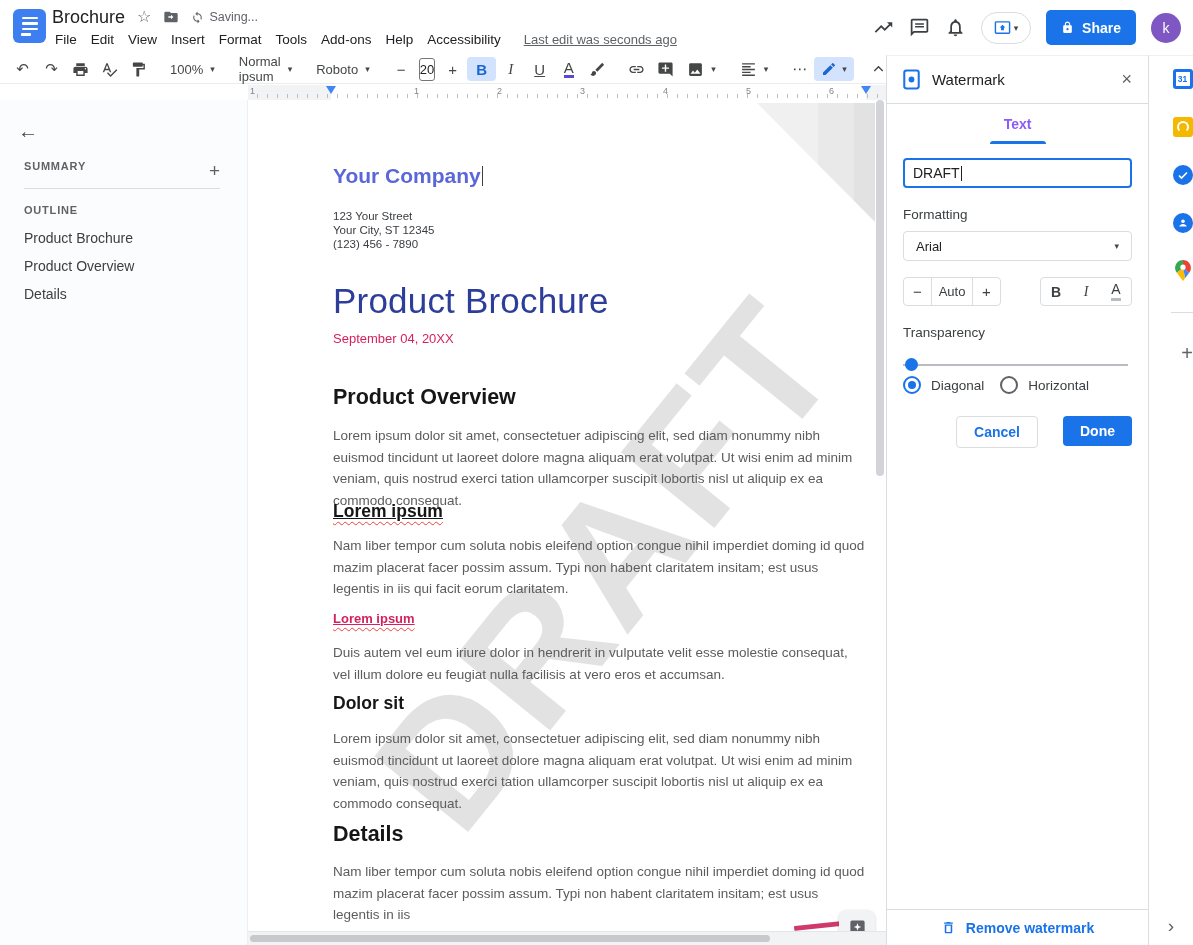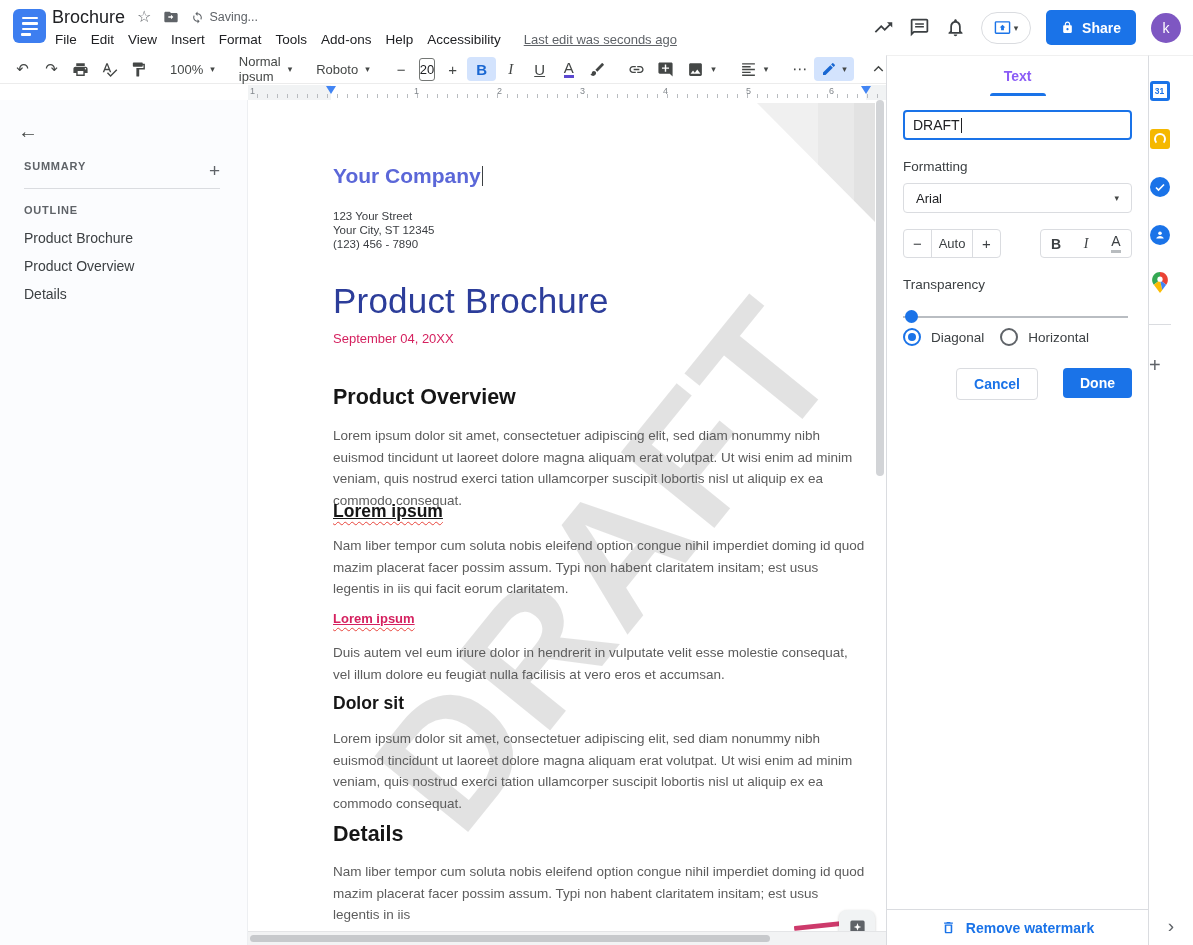--- a/index.html
+++ b/index.html
@@ -118,21 +118,21 @@
   .rdot.sel{border-color:#1a73e8;display:flex;align-items:center;justify-content:center}
   .rdot.sel i{width:8px;height:8px;border-radius:50%;background:#1a73e8}
   .btn-row{margin-top:22px;display:flex;justify-content:flex-end;gap:25px}
   .btn{height:30px;border-radius:4px;display:flex;align-items:center;justify-content:center;font-size:14px;font-weight:700;padding:0 17px}
   .btn.ghost{border:1px solid #dadce0;color:#1a73e8;background:#fff}
   .btn.primary{background:#1a73e8;color:#fff}
   .p-bottom{position:absolute;left:0;right:0;bottom:0;height:35px;border-top:1px solid #dadce0;display:flex;align-items:center;justify-content:center;gap:10px;color:#1a73e8;font-size:14px;font-weight:700}
   .p-bottom svg{width:15px;height:17px;fill:#1a73e8}
   
   .rail{position:absolute;left:1148px;top:55px;width:45px;height:890px;background:#fff;border-left:1px solid #dadce0;border-top:1px solid #f0f0f0;box-sizing:border-box;
-        display:flex;flex-direction:column;align-items:flex-start;padding-top:24px;gap:27px}
+        display:flex;flex-direction:column;align-items:flex-end;padding-top:12px;gap:27px}
   .rail-ic{width:21px;height:21px;display:flex;align-items:center;justify-content:center}
   .rail-div{width:22px;height:1px;background:#dadce0;margin:4px 0 2px}
   .rail-plus{font-size:20px;color:#5f6368;font-weight:400}
   .rail-chev{position:absolute;bottom:8px;left:0;right:0;text-align:center;font-size:19px;color:#5f6368}
   .cal{width:20px;height:20px;border-radius:3px;background:#1a73e8;display:flex;align-items:center;justify-content:center}
   .cal i{width:14px;height:14px;background:#fff;display:flex;align-items:center;justify-content:center;font-style:normal;font-size:8.5px;color:#1a73e8;font-weight:700}
   .keep{width:20px;height:20px;border-radius:3px;background:#f5b800;display:flex;align-items:center;justify-content:center}
   .keep i{width:8px;height:8px;border:2px solid #fff;border-radius:50%;border-bottom-color:transparent}
   .circle-blue{width:20px;height:20px;border-radius:50%;background:#1a73e8;display:flex;align-items:center;justify-content:center}
 </style>
@@ -360,20 +360,28 @@
           <path fill="#fff" d="M12 5.2l1.3 3.5 3.5 1.3-3.5 1.3L12 14.8l-1.3-3.5-3.5-1.3 3.5-1.3z"></path>
         </svg>
     </div>
     <div class="vsb"></div>
     <div class="hstrip">
         <div class="hsb"></div>
       </div>
   </div>
 
   <div class="panel">
+    <div class="p-head">
+      <svg width="17" height="21" viewBox="0 0 20 24">
+          <rect x="1.5" y="1.5" width="17" height="21" rx="2.5" fill="none" stroke="#1a73e8" stroke-width="2.4"></rect>
+          <circle cx="10" cy="12" r="3.4" fill="#1a73e8"></circle>
+        </svg>
+      <span class="p-title">Watermark</span>
+      <span class="p-close">×</span>
+    </div>
     <div class="p-tabs">
       <span class="p-tab active">Text</span>
     </div>
     <div class="p-body">
       <div class="wm-input">
           <span>DRAFT</span>
           <span class="i-cursor"></span>
         </div>
       <div class="p-label">Formatting</div>
       <div class="p-select">

